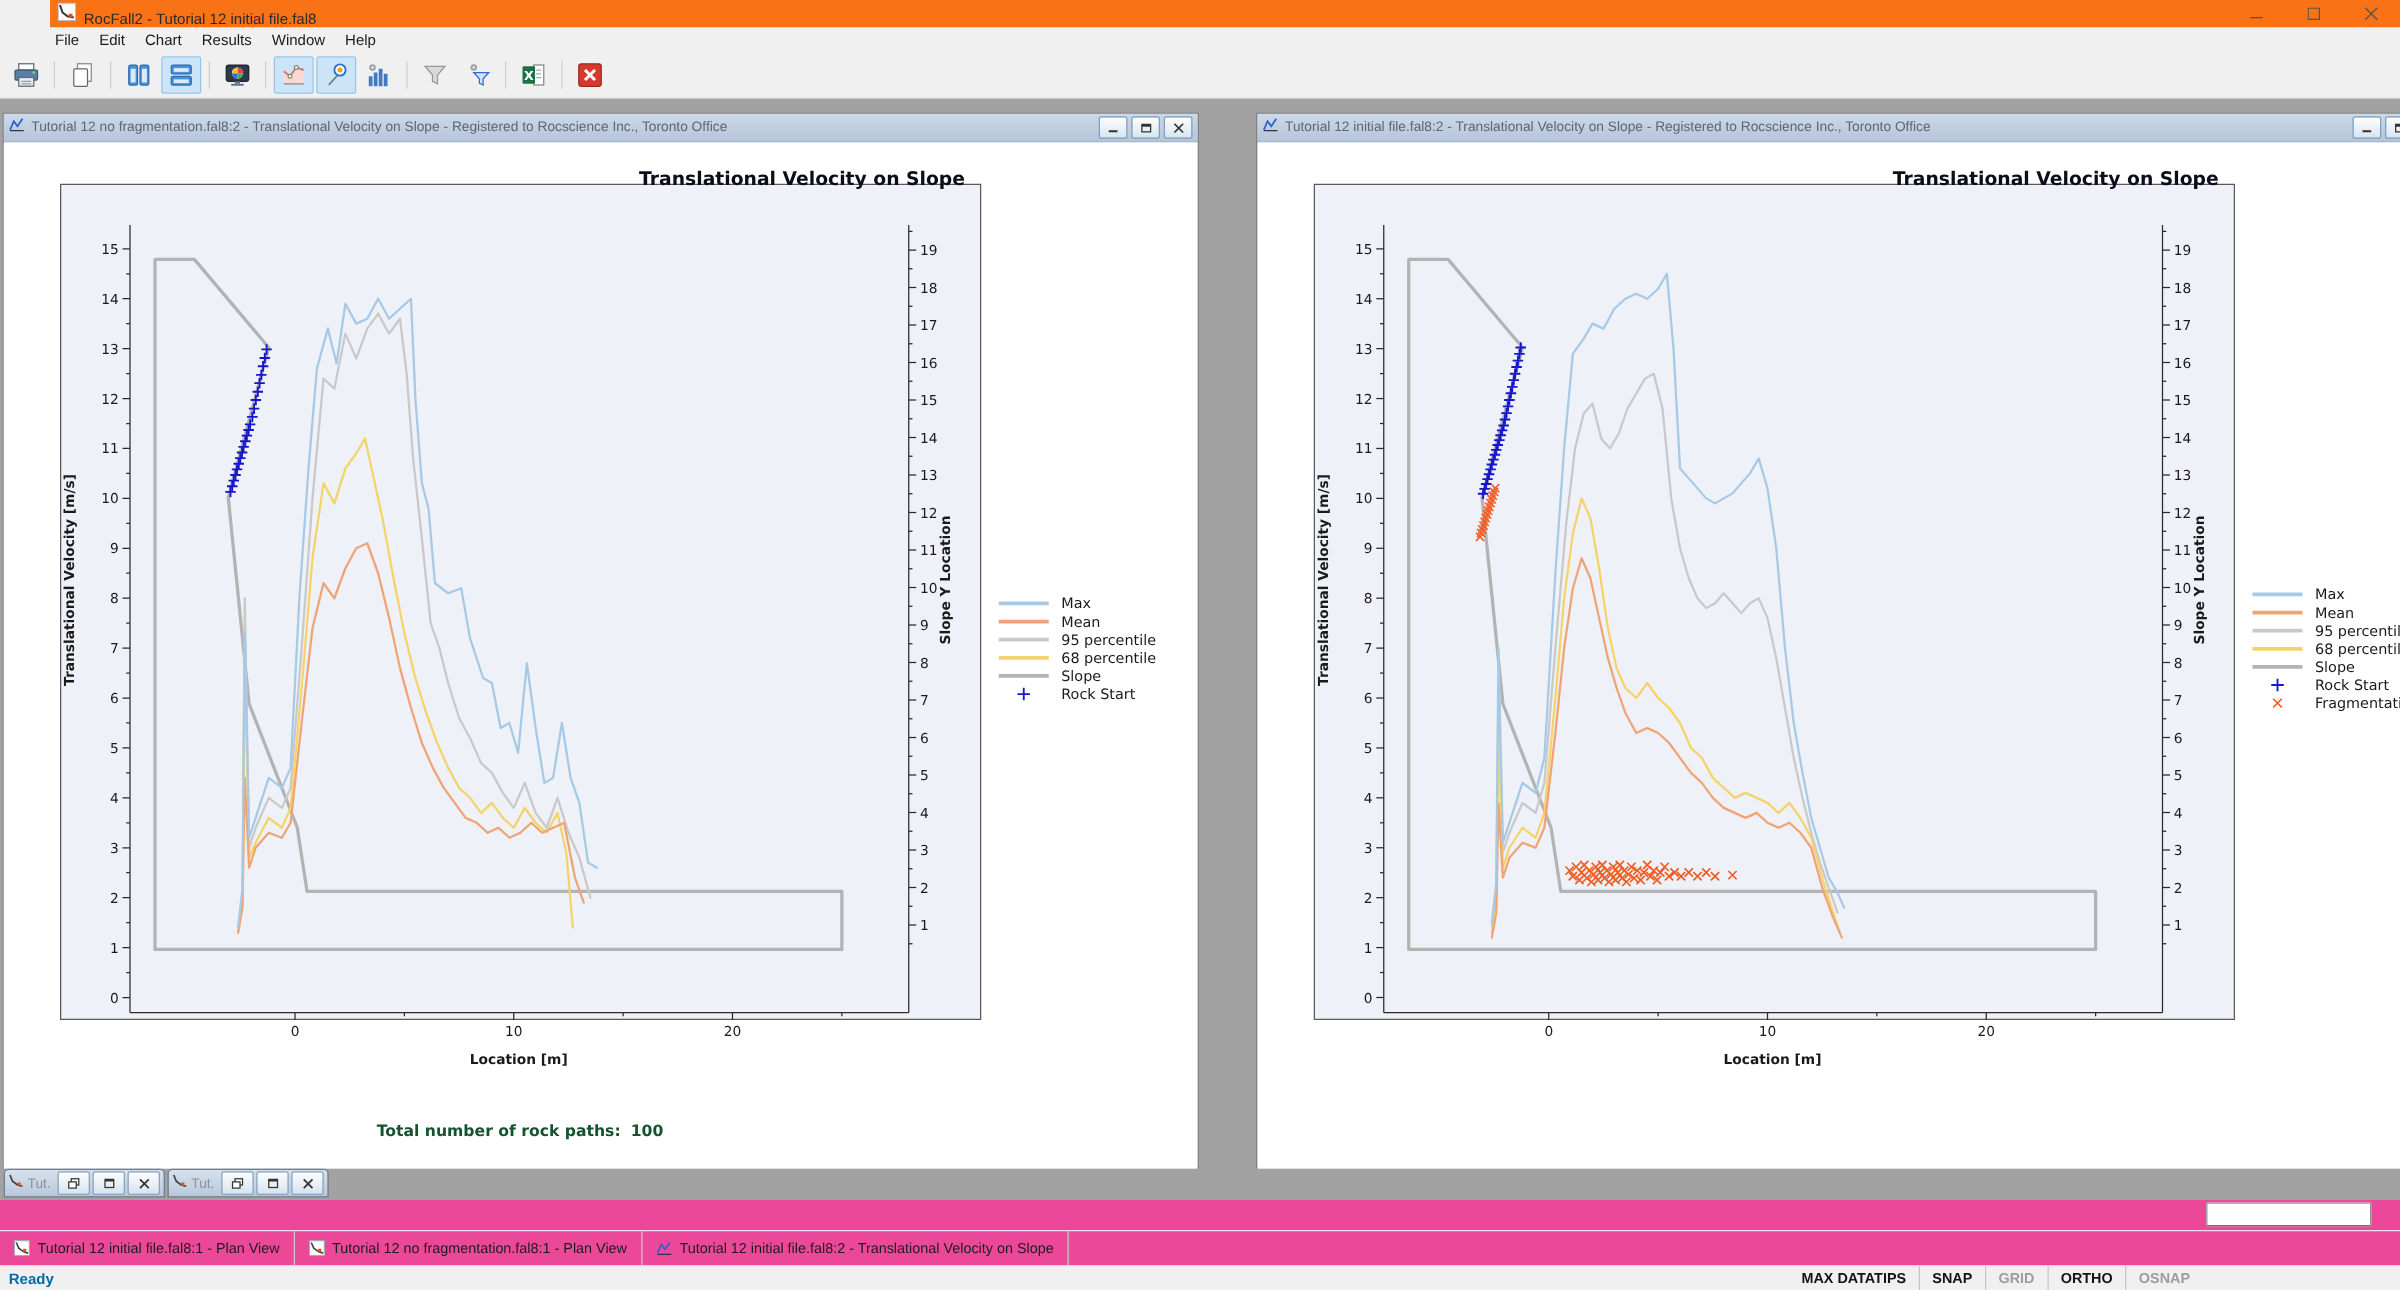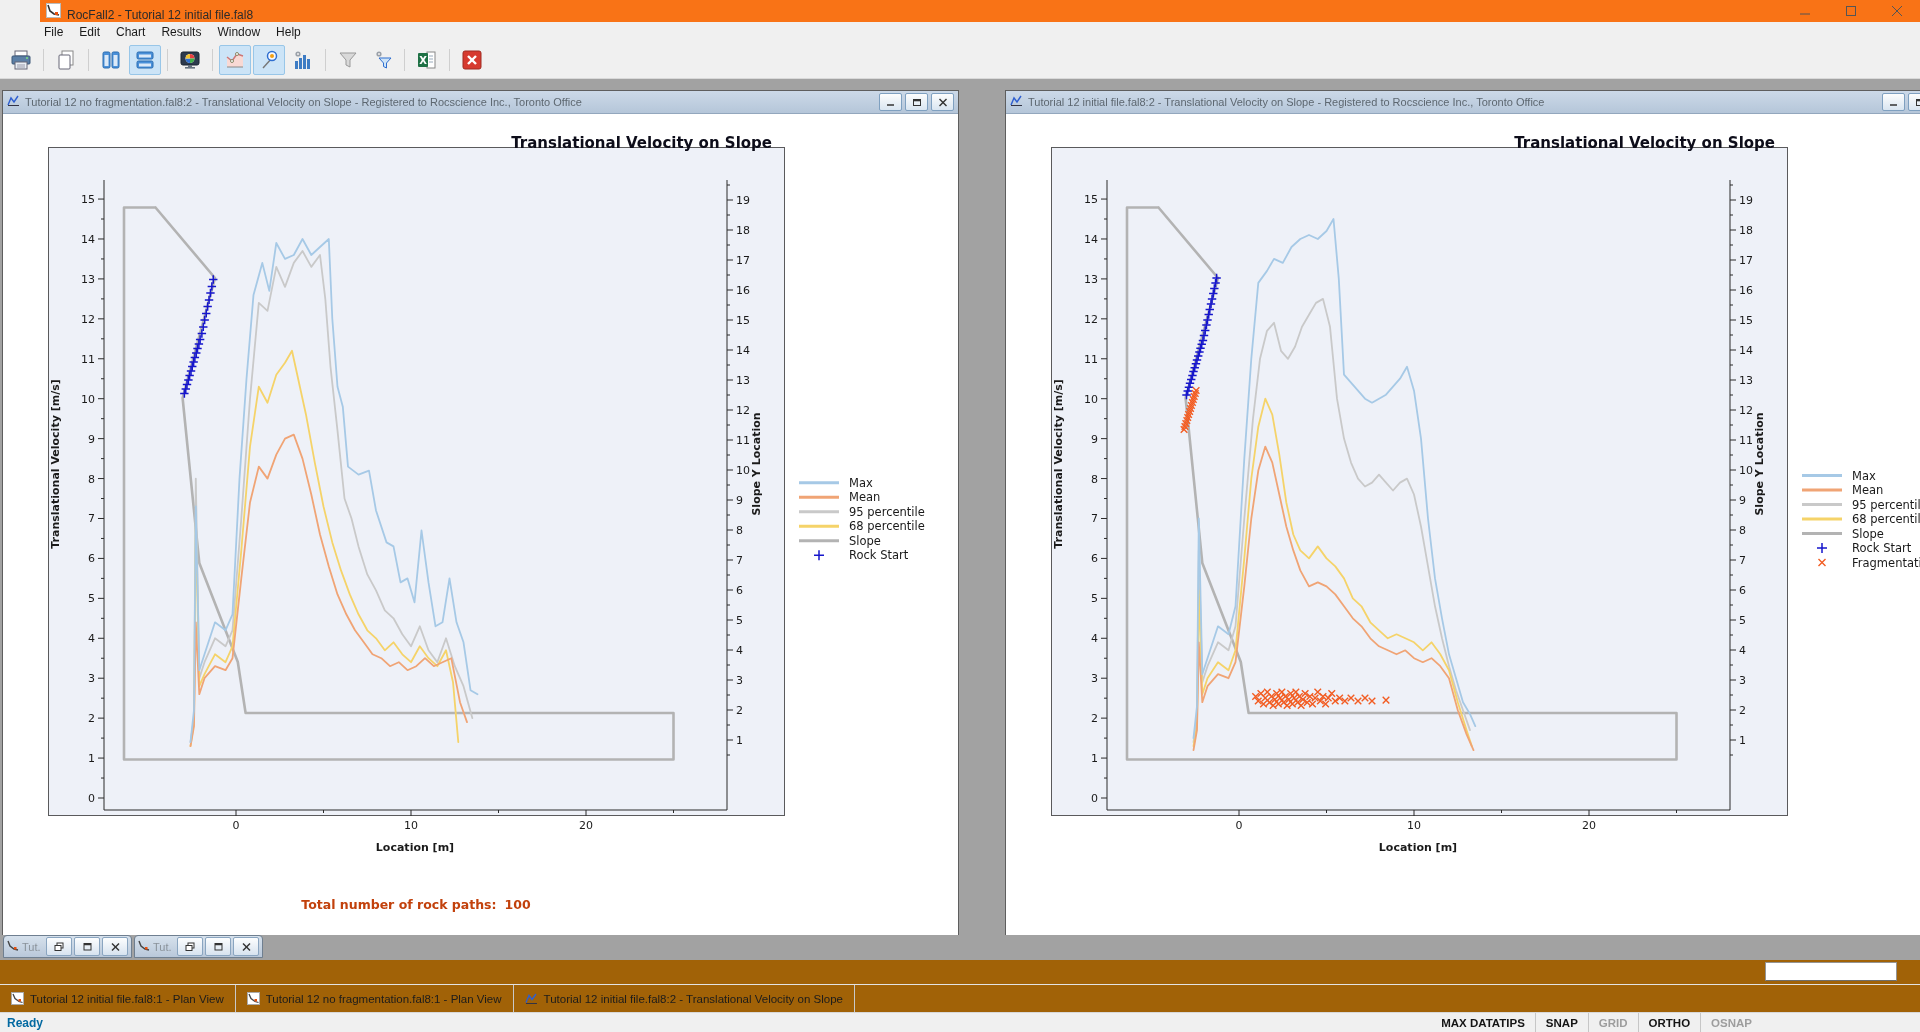--- a/index.html
+++ b/index.html
@@ -19,29 +19,29 @@
   .tbtn.active{background:#cce4f7;border-color:#98c6e8;}
   .tsep{width:1px;height:22px;background:#cfcfcf;margin:0 5px;}
   
   .mdi{position:absolute;top:79px;left:0;right:0;height:881px;background:#a2a2a2;}
   .chart-window{position:absolute;top:11px;width:957px;height:845px;background:#fff;border:1px solid #5e5e5e;box-sizing:border-box;}
   .cw-header{height:22px;background:linear-gradient(180deg,#ccd9e8,#b5c6d9);display:flex;align-items:center;padding:0 4px;border-bottom:1px solid #93a7bd;}
   .cw-header .cw-title{font-size:11px;color:#5d6770;margin-left:5px;white-space:nowrap;overflow:hidden;flex:1;}
   .cw-btn{width:21px;height:16px;margin-left:3px;background:linear-gradient(180deg,#fdfdfd,#d9e5f1);border:1px solid #7fa0c0;border-radius:2px;display:flex;align-items:center;justify-content:center;flex:none;}
   .cw-body{position:relative;width:955px;height:821px;background:#fff;}
   .chart-title{position:absolute;top:20px;left:33px;width:736px;text-align:right;font-family:"DejaVu Sans",sans-serif;font-size:15px;font-weight:bold;color:#0d0d1a;}
-  .chart-footer{position:absolute;top:783px;left:45px;width:736px;text-align:center;font-family:"DejaVu Sans",sans-serif;font-size:12.5px;font-weight:bold;color:#c2410c;}
+  .chart-footer{position:absolute;top:783px;left:45px;width:736px;text-align:center;font-family:"DejaVu Sans",sans-serif;font-size:12.5px;font-weight:bold;color:#14532d;}
   .chart-footer .fval{margin-left:8px;}
   .chart-svg{position:absolute;top:0;left:0;}
   
   .minbar{position:absolute;bottom:2px;width:129px;height:23px;background:linear-gradient(180deg,#d6e1ec,#b9c8da);border:1px solid #6f7f90;border-radius:4px 4px 0 0;display:flex;align-items:center;padding:0 3px;box-sizing:border-box;}
   .minbar .mb-title{font-size:11px;color:#8a929a;margin:0 3px;flex:1;white-space:nowrap;overflow:hidden;}
   .mb-btn{width:24px;height:17px;margin-left:2px;background:linear-gradient(180deg,#fcfdfe,#d7e3ef);border:1px solid #8aa5c0;border-radius:2px;display:flex;align-items:center;justify-content:center;flex:none;}
   
-  .bottomstrip{position:absolute;top:960px;left:0;right:0;height:52px;background:#a16207;}
+  .bottomstrip{position:absolute;top:960px;left:0;right:0;height:52px;background:#ec4899;}
   .searchbox{position:absolute;top:2px;right:23px;width:132px;height:19px;border:1px solid #949494;border-bottom-color:#6e6e6e;background:#fff;font-size:11px;padding:0 4px;box-sizing:border-box;outline:none;}
   .tabrow{position:absolute;left:0;right:0;bottom:0;height:27px;display:flex;align-items:stretch;border-top:1px solid #e3e3e3;}
   .doctab{display:flex;align-items:center;padding:0 11px;border-right:1px solid #c9c9c9;font-size:11.5px;color:#1c1c1c;white-space:nowrap;}
   .doctab .ticon{margin-right:6px;display:flex;}
   
   .statusbar{position:absolute;top:1012px;left:0;right:0;height:20px;background:#f0f0f0;border-top:1px solid #d8d8d8;display:flex;align-items:center;}
   .statusbar .ready{font-size:12px;font-weight:bold;color:#0369a1;padding-left:7px;}
   .toggles{margin-left:auto;margin-right:158px;display:flex;align-items:center;height:100%;}
   .toggle{font-size:11.5px;font-weight:bold;color:#141414;padding:0 10px;border-left:1px solid #c6c6c6;line-height:20px;}
   .toggle.off{color:#9d9d9d;}

